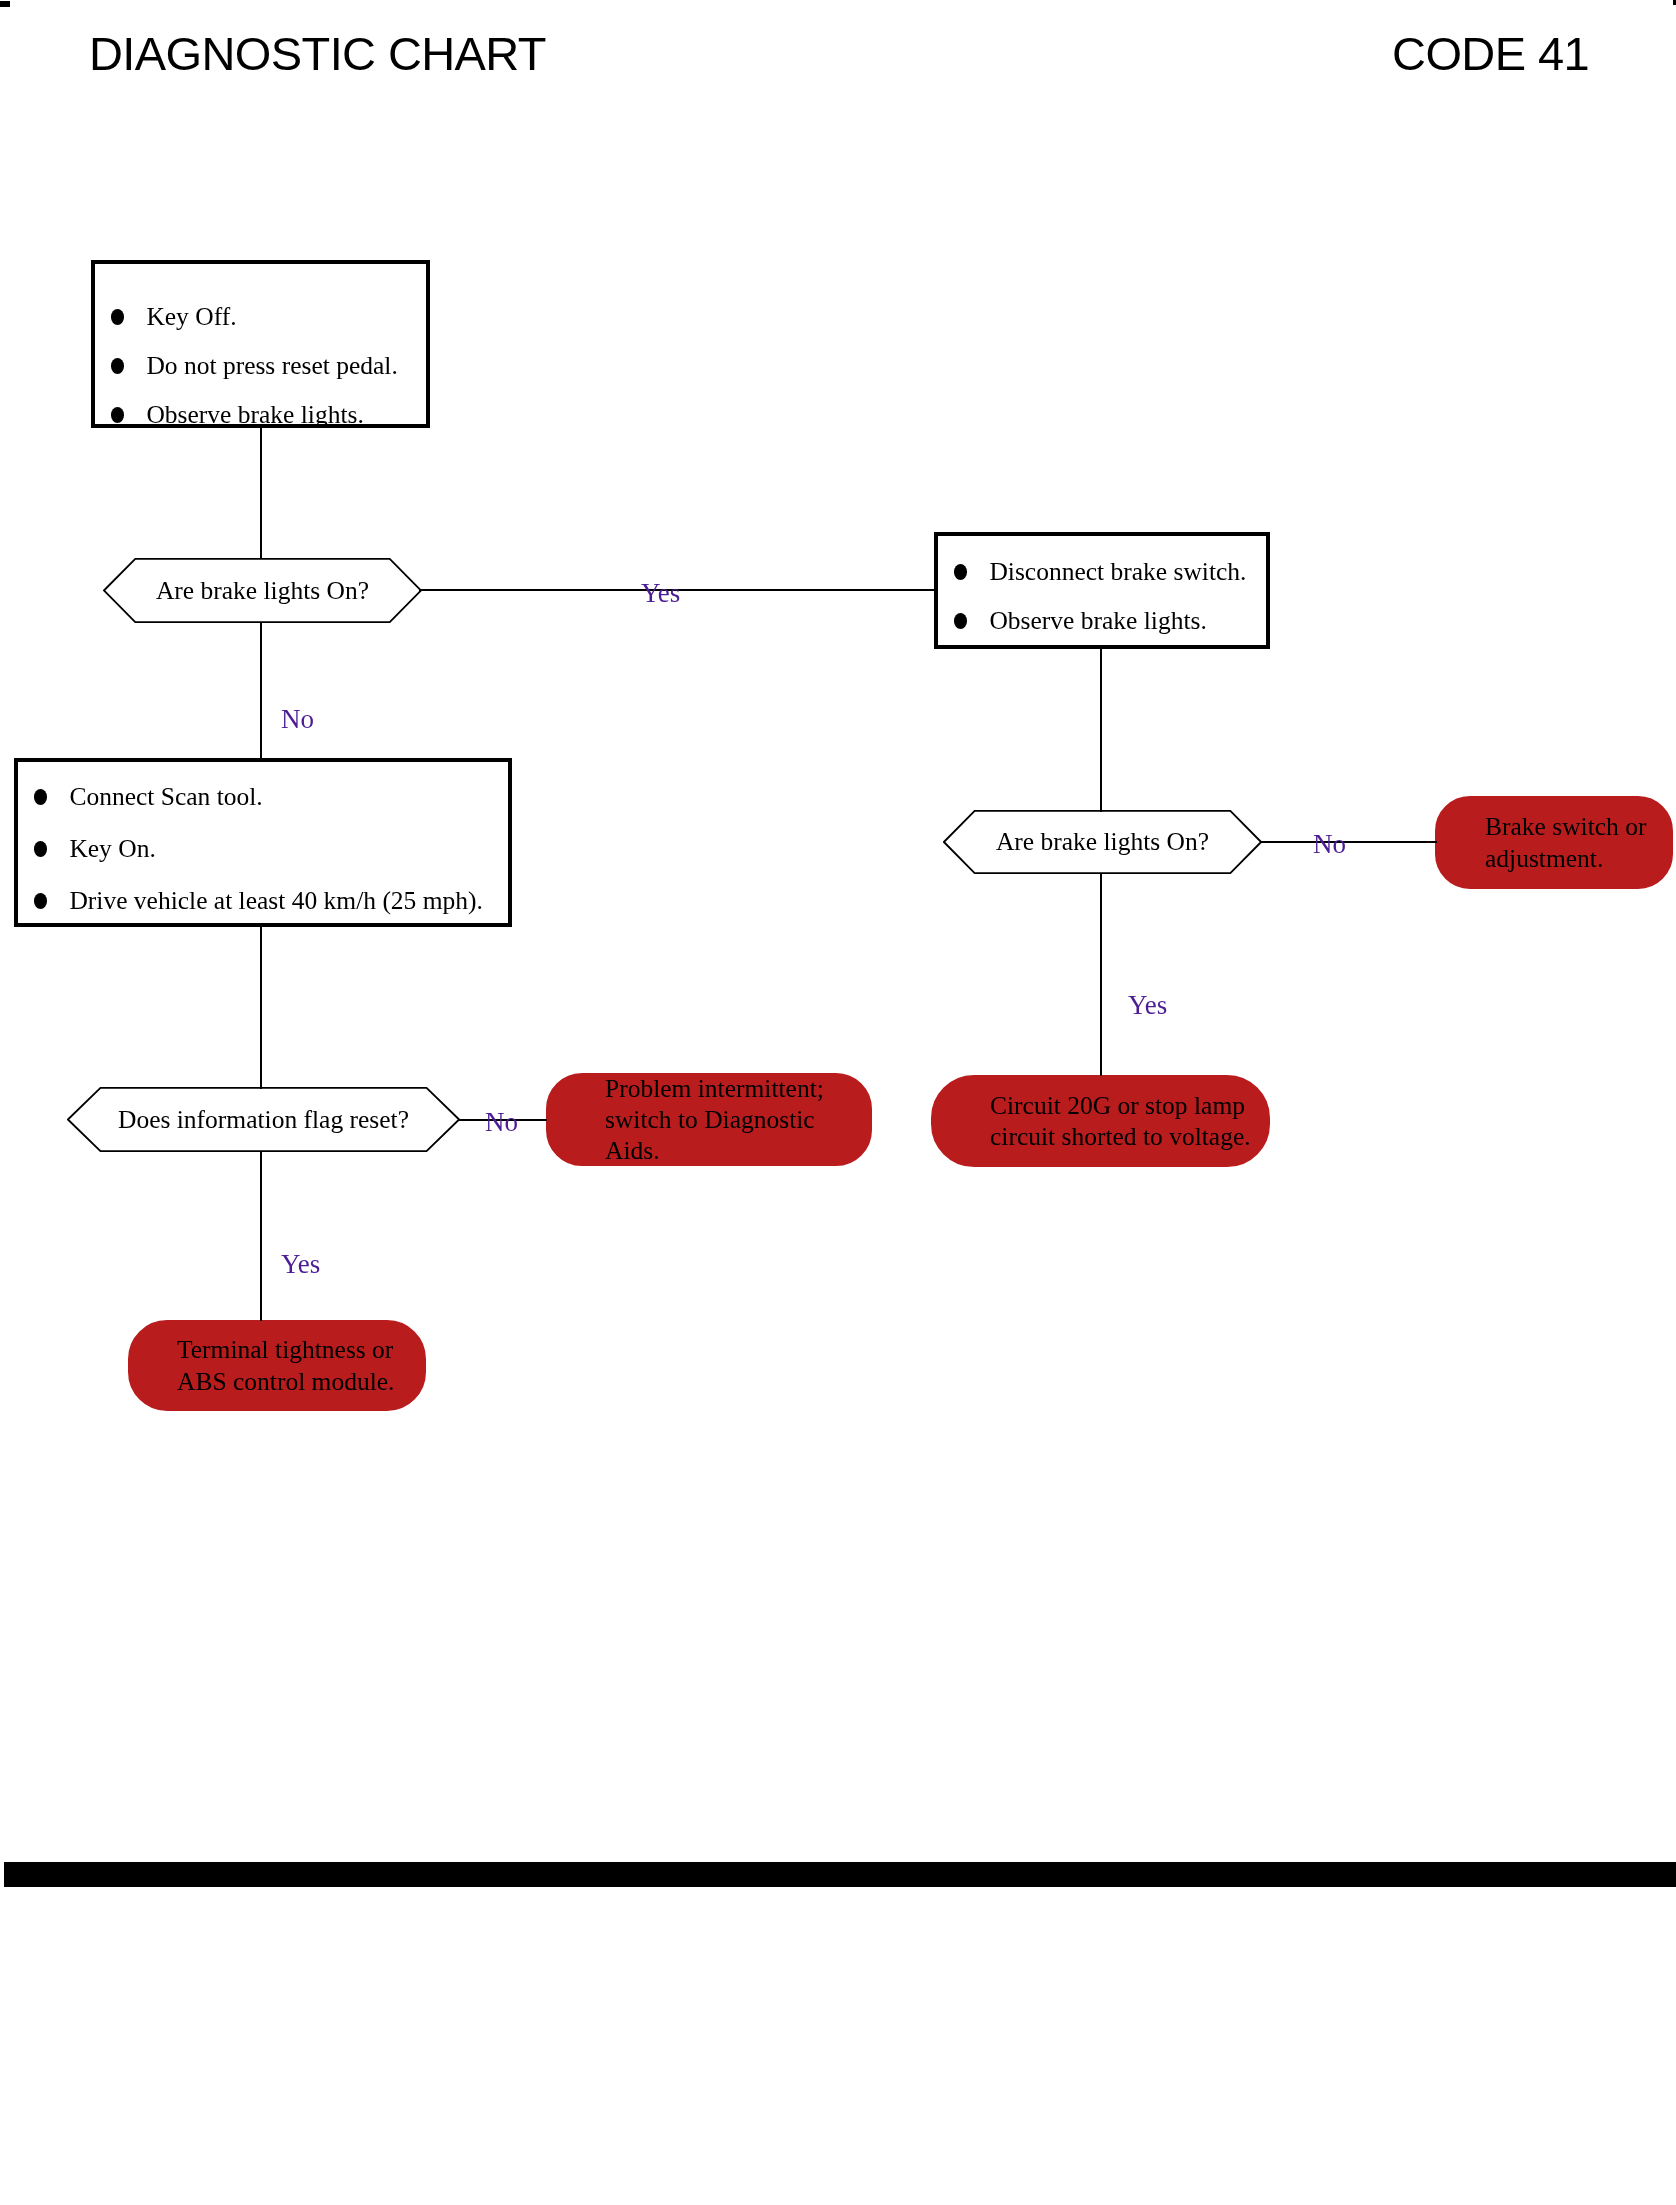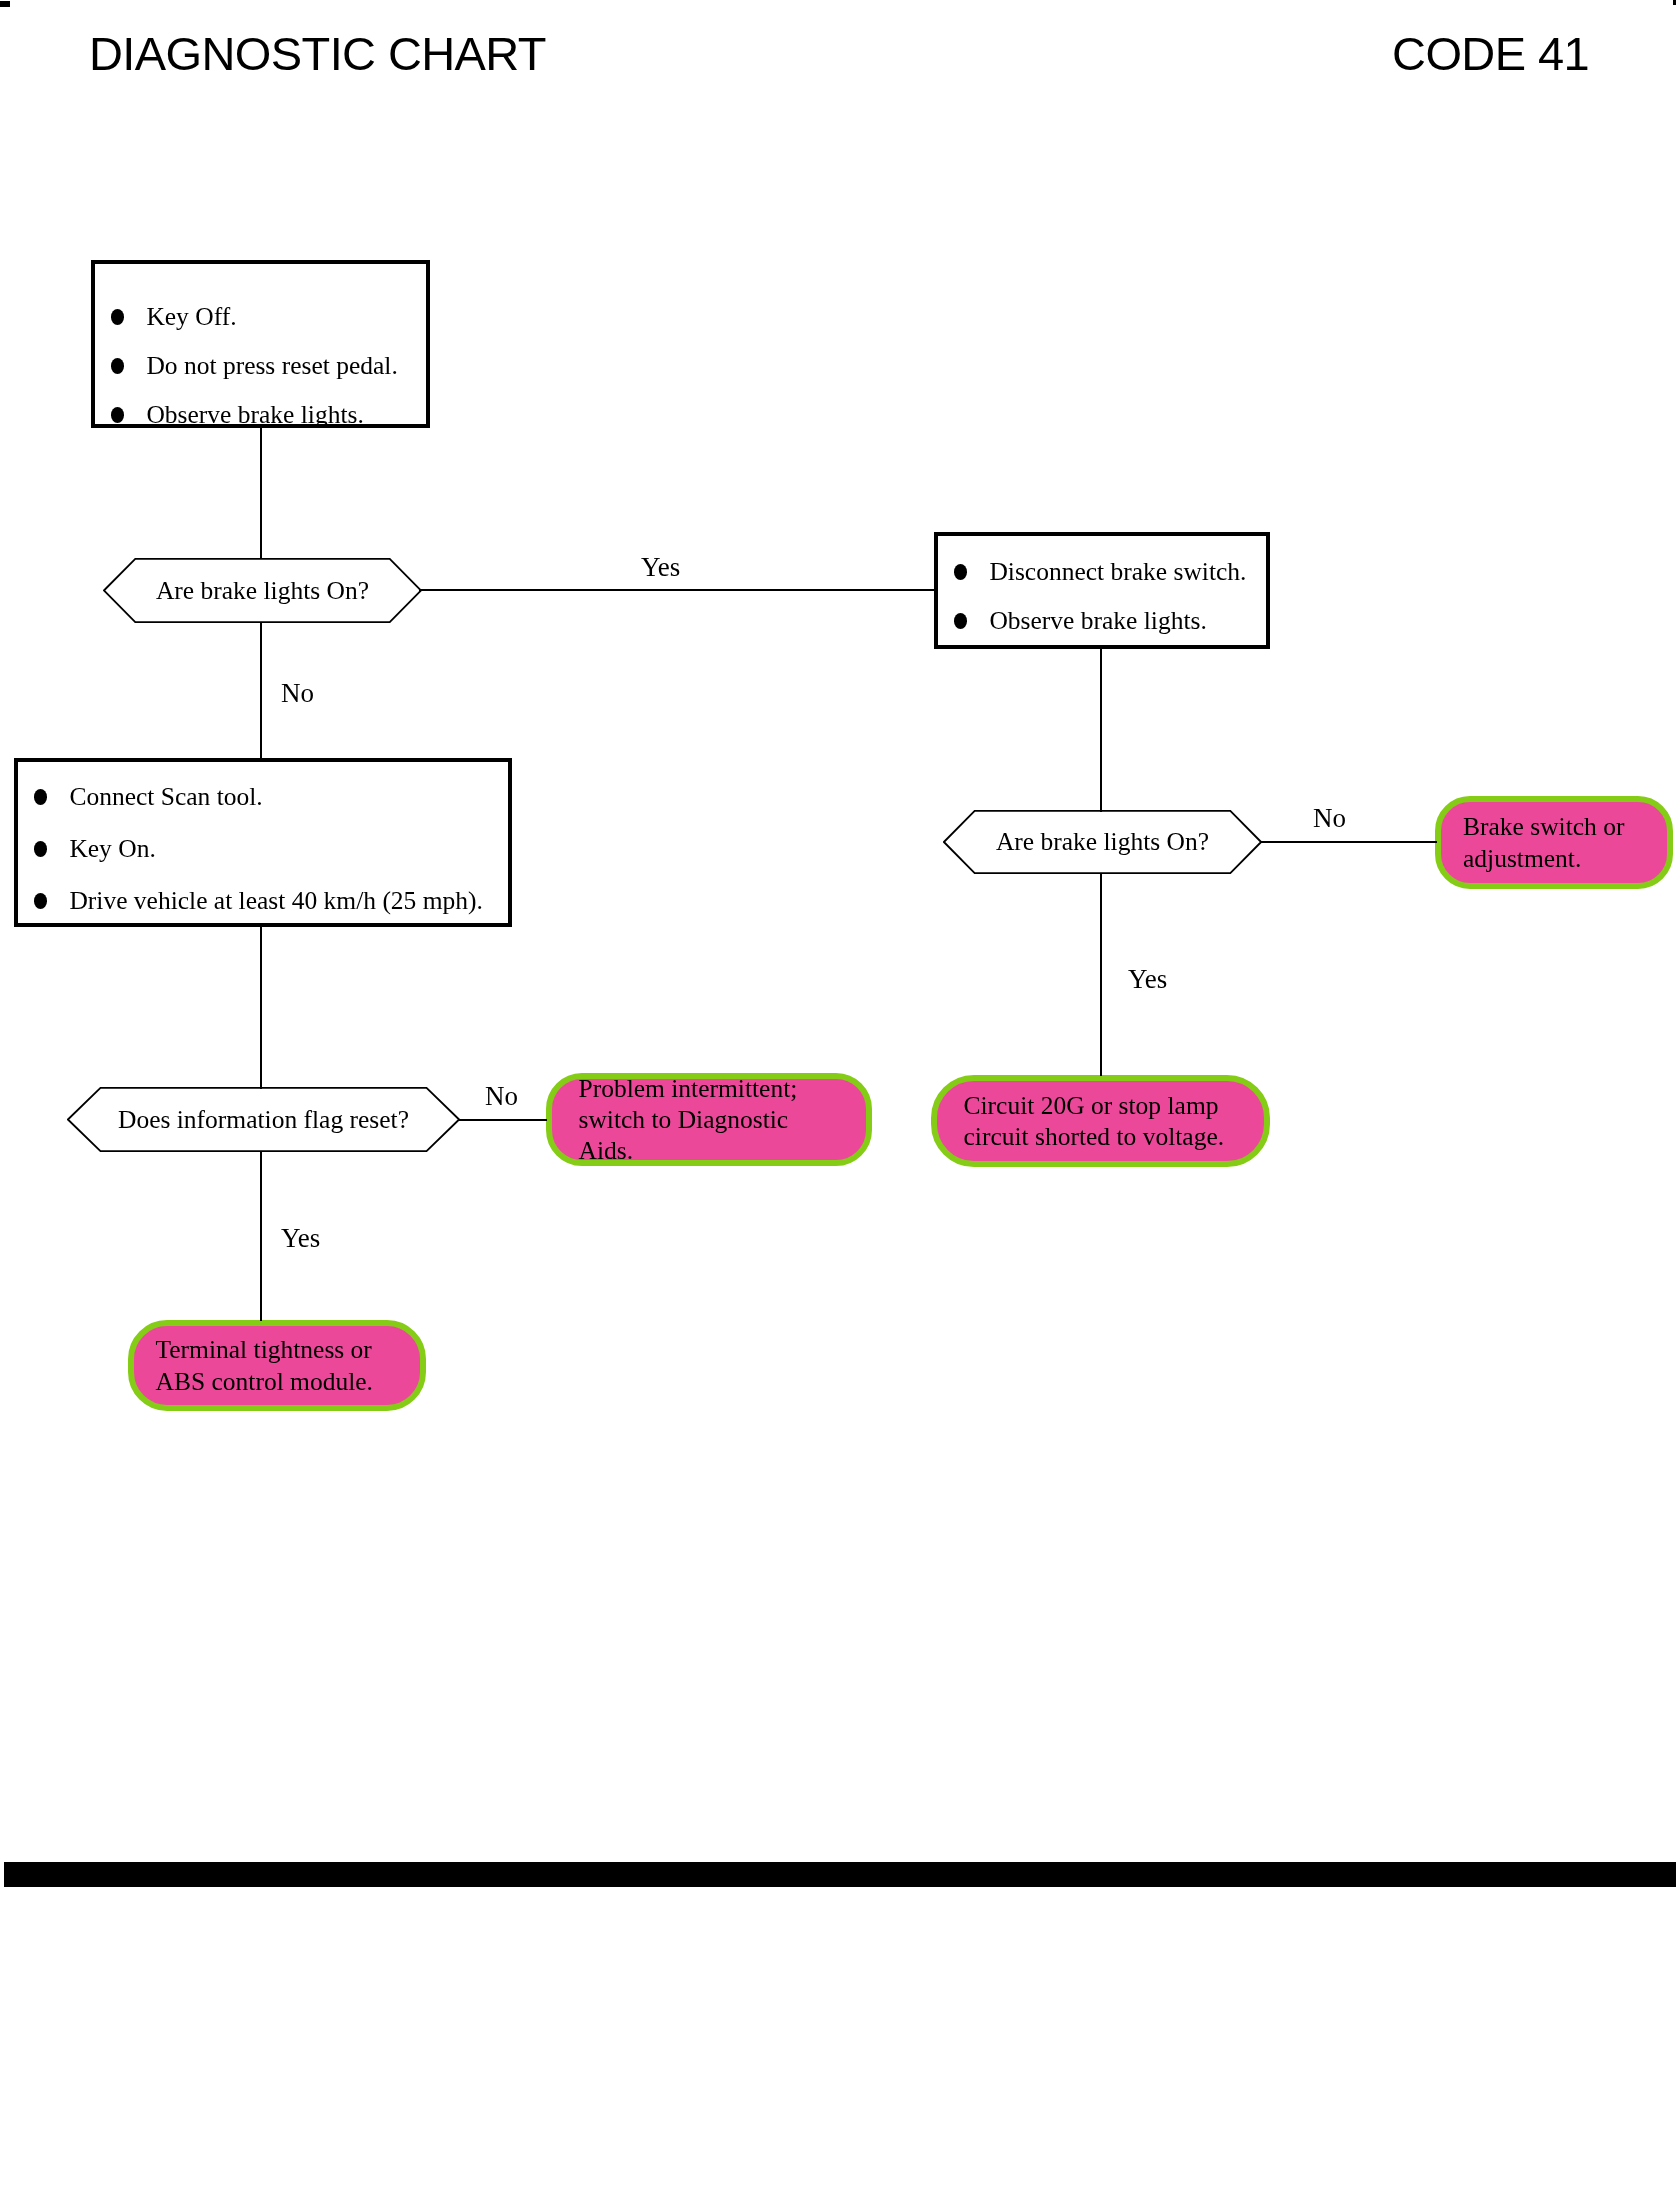--- a/index.html
+++ b/index.html
@@ -43,34 +43,35 @@
   
   .hexnode{position:absolute;}
   .hexnode svg{position:absolute;left:0;top:0;width:100%;height:100%;}
   .hexlabel{
     position:absolute;left:0;top:0;right:0;bottom:0;
     display:flex;align-items:center;justify-content:center;
     font-size:25.5px;line-height:1;text-align:center;
   }
   
   .terminal{
-    position:absolute;background:#ec4899;border:6px solid #84cc16;
+    position:absolute;background:#b91c1c;border:6px solid #b91c1c;
     box-sizing:border-box;
-    display:flex;align-items:center;justify-content:center;
+    display:flex;align-items:center;justify-content:flex-end;
   }
   .terminal .ttext{
     font-size:25.5px;line-height:1.22;text-align:left;
   }
   
   .vline{position:absolute;width:1.8px;background:#000;}
   .hline{position:absolute;height:1.8px;background:#000;}
   
   .edge-label{
-    position:absolute;font-size:27px;line-height:1;color:#000000;
+    position:absolute;font-size:27px;line-height:1;color:#4c1d95;
     white-space:nowrap;
+    margin-top:26px;
   }
   
   .artifact{position:absolute;background:#000;}
 </style>
 </head>
 <body>
 
 <div id="page">
 
   <div class="title">DIAGNOSTIC CHART</div>

